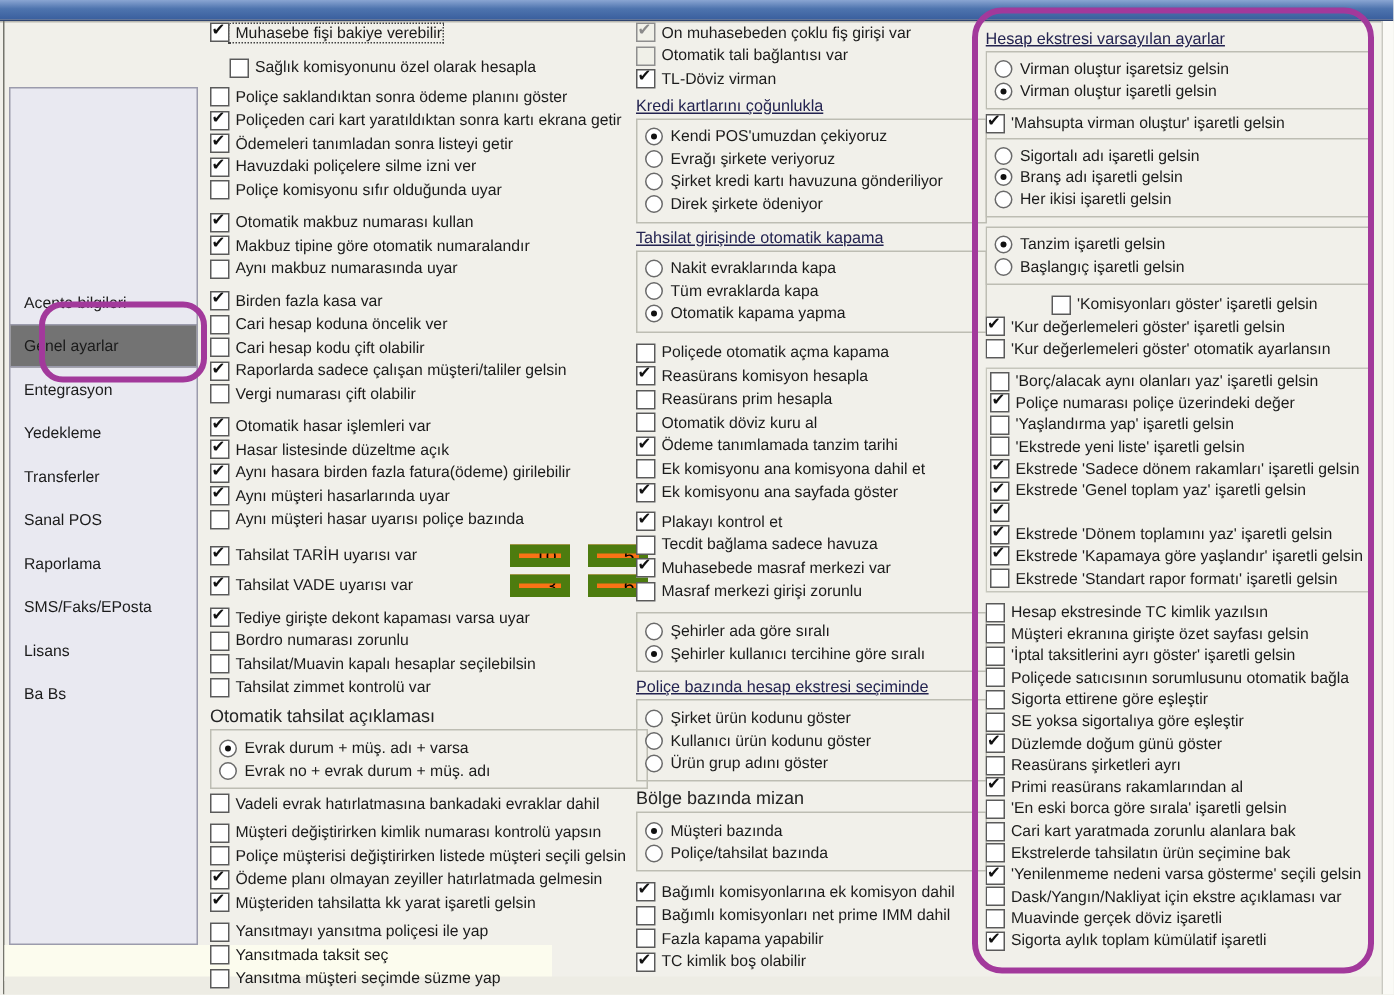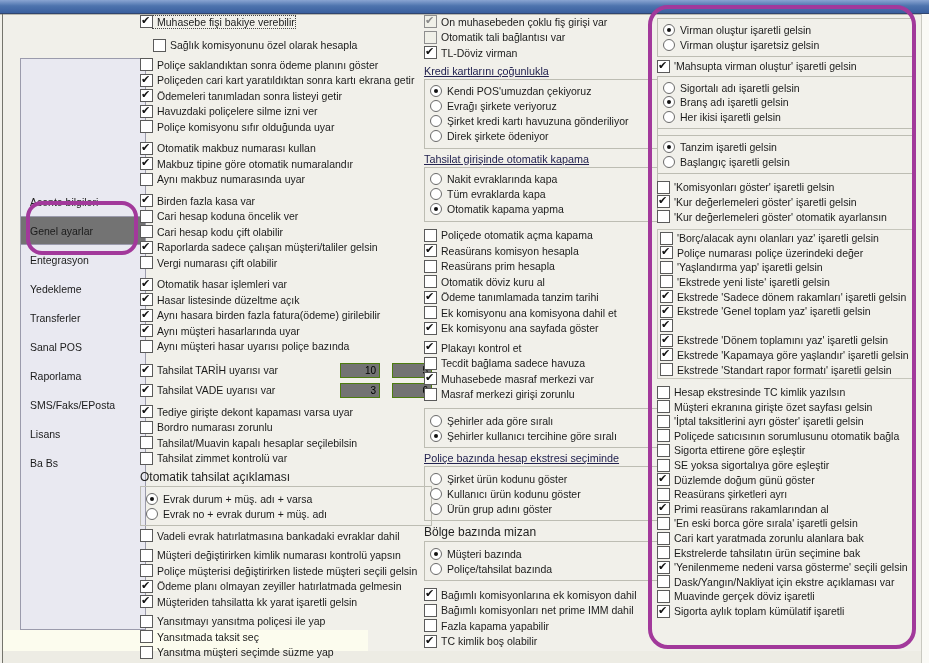--- a/index.html
+++ b/index.html
@@ -14,21 +14,21 @@
   .titlebar{position:absolute;left:0;top:0;width:929px;height:13px;
     background:linear-gradient(#8AA5D2 0%,#4E74AE 45%,#3A5F9E 100%);
     border-bottom:1px solid #30456F;}
   .frame-left{position:absolute;left:2px;top:14px;bottom:0;width:1px;background:#74746C;}
   .frame-under{position:absolute;left:0;top:14px;width:929px;height:1px;background:#B9B8B0;}
   .right-strip{position:absolute;left:921px;top:14px;bottom:0;width:8px;background:#FAFAF6;border-left:1px solid #C9C9C1;}
   .bottom-strip{position:absolute;left:3px;bottom:0;width:918px;height:12px;background:#EDECE4;}
   .cream{position:absolute;left:3px;top:630px;width:365px;height:24px;background:#FCFCEE;}
 
   
-  .sidebar{position:absolute;left:20px;top:58px;width:126px;height:572px;
+  .sidebar{position:absolute;left:6px;top:58px;width:126px;height:572px;
     background:#E9E9F1;border:1px solid #9B9BAC;box-sizing:border-box;padding-top:128px;}
   .side-item{height:29px;display:flex;align-items:center;padding-left:9px;cursor:default;}
   .side-item.selected{background:#737373;border-top:1px solid #9B9BAC;border-bottom:1px solid #9B9BAC;height:27px;}
 
   
   .col{position:absolute;top:14px;overflow:hidden;}
   .c1{left:140px;width:292px;height:648px;}
   .c2{left:424px;width:234px;height:648px;}
   .c3{left:657px;width:257px;height:640px;top:16px;}
 
@@ -50,22 +50,22 @@
   .rbox{border:1px solid #BDBDB3;padding:4px 5px;margin:2px 0 2px 0;background:transparent;}
   .opt{display:flex;align-items:center;height:15px;white-space:nowrap;cursor:default;}
   .c3 .opt{height:14.5px;}
   .opt .lbl{padding-left:5px;}
 
   .checkbox-frame{border:1px solid #C6C6BC;padding:1px 2px;margin:2px 0;}
 
   .hdr{font-size:10.8px;color:#232350;text-decoration:underline;margin:4px 0 2px 0;white-space:nowrap;}
   .plain{font-size:12px;color:#232323;margin:4px 0 1px 0;white-space:nowrap;}
 
-  .num-input{width:40px;height:15px;border:1px solid #4d7c0f;background:#737373;
-    font-family:"Liberation Sans",sans-serif;font-size:10px;text-align:right;
+  .num-input{width:40px;height:15px;border:6px solid #4d7c0f;background:#f97316;
+    font-family:"Liberation Sans",sans-serif;font-size:13px;text-align:right;
     padding:0 3px 0 0;margin-left:12px;box-sizing:border-box;}
   .row.has-inputs{height:20px;}
   .row .spacer{flex:1;}
 
   
   .ann{position:absolute;border:4px solid #A2399B;pointer-events:none;background:transparent;}
   .ann-sidebar{left:26px;top:201px;width:104px;height:46px;border-radius:16px;}
   .ann-panel{left:648px;top:5px;width:268px;height:644px;border-radius:20px;box-sizing:border-box;}
 </style>
 </head>
@@ -456,29 +456,30 @@
       <span class="lbl">Fazla kapama yapabilir</span>
     </div>
     <div class="row">
       <span class="cb">
         <span class="g">✔</span>
       </span>
       <span class="lbl">TC kimlik boş olabilir</span>
     </div>
   </div>
 <div class="col c3">
+    <div class="hdr">Hesap ekstresi varsayılan ayarlar</div>
     <div class="rbox">
       <div class="opt">
+        <span class="rdo"></span>
+        <span class="lbl">Virman oluştur işaretsiz gelsin</span>
+      </div>
+      <div class="opt">
         <span class="rdo sel"></span>
         <span class="lbl">Virman oluştur işaretli gelsin</span>
       </div>
-      <div class="opt">
-        <span class="rdo"></span>
-        <span class="lbl">Virman oluştur işaretsiz gelsin</span>
-      </div>
     </div>
     <div class="row">
       <span class="cb">
         <span class="g">✔</span>
       </span>
       <span class="lbl">'Mahsupta virman oluştur' işaretli gelsin</span>
     </div>
     <div class="rbox">
       <div class="opt">
         <span class="rdo"></span>
@@ -496,21 +497,21 @@
     <div class="rbox" style="margin-top: 6px;">
       <div class="opt">
         <span class="rdo sel"></span>
         <span class="lbl">Tanzim işaretli gelsin</span>
       </div>
       <div class="opt">
         <span class="rdo"></span>
         <span class="lbl">Başlangıç işaretli gelsin</span>
       </div>
     </div>
-    <div class="row" style="margin-top: 6px;">
+    <div class="row" style="margin-top: 6px; margin-left: 44px;">
       <span class="cb"></span>
       <span class="lbl">'Komisyonları göster' işaretli gelsin</span>
     </div>
     <div class="row">
       <span class="cb">
         <span class="g">✔</span>
       </span>
       <span class="lbl">'Kur değerlemeleri göster' işaretli gelsin</span>
     </div>
     <div class="row">

